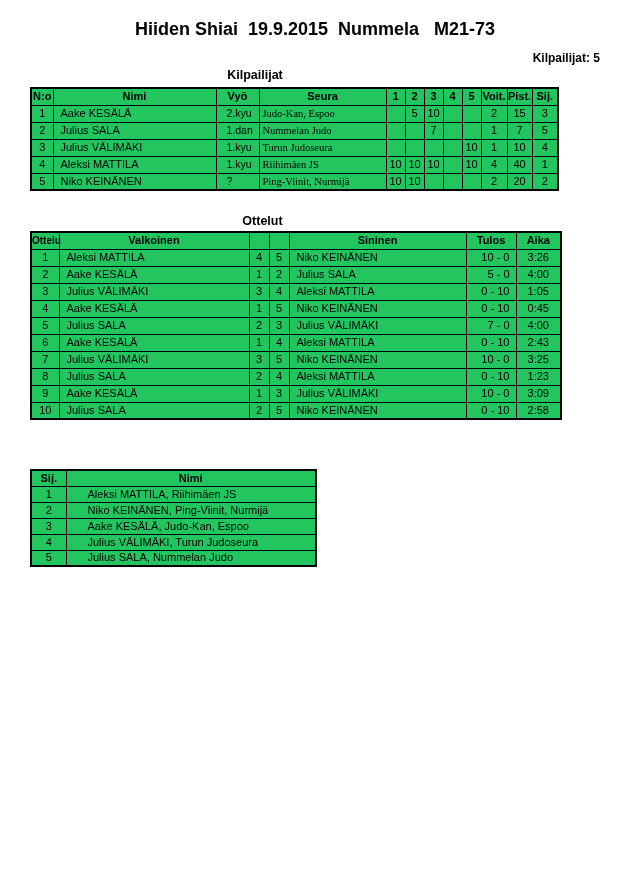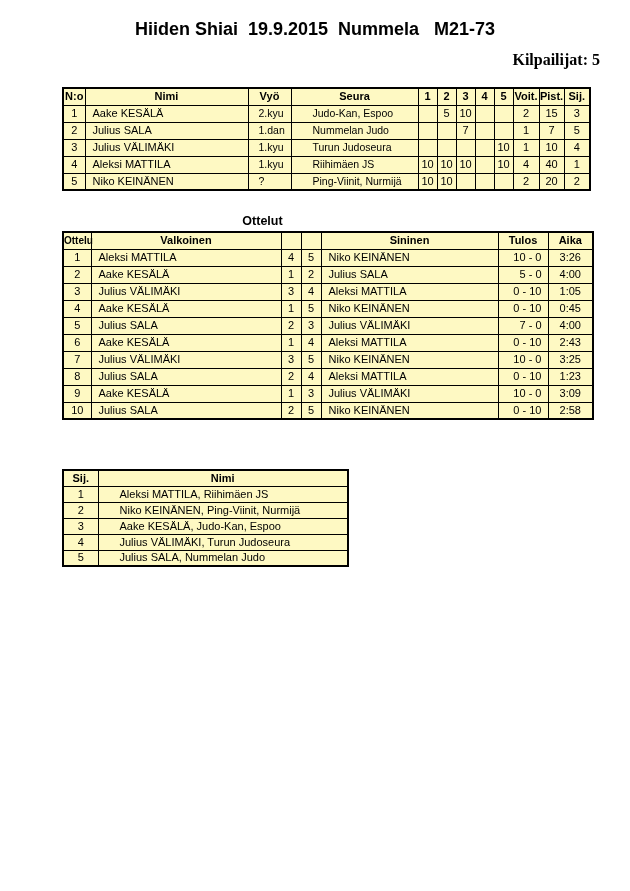--- a/index.html
+++ b/index.html
@@ -7,49 +7,49 @@
   .page {
     position:relative; width:630px; height:891px; background:#ffffff;
     font-family:"Liberation Sans", sans-serif; color:#000;
   }
   .title {
     position:absolute; top:19px; left:0; width:100%;
     text-align:center; font-size:18px; font-weight:bold; white-space:pre;
   }
   .count {
     position:absolute; top:51px; right:30px;
-    font-size:16px; font-weight:bold;font-family:Liberation Serif, serif;
+    font-size:12px; font-weight:bold;
   }
   .section-title {
     position:absolute; font-size:12.5px; font-weight:bold; text-align:center;
   }
   #s1 { top:68px;  left:30px; width:450px; }
   #s2 { top:214px; left:30px; width:465px; }
   #s3 { top:452px; left:30px; width:310px; }
 
   table {
     position:absolute; border-collapse:collapse; table-layout:fixed;
-    border:2px solid #000; background:#fef9c3;margin-left:32px;
+    border:2px solid #000; background:#22c55e;
   }
   th, td {
     border:1px solid #000; font-size:11px; vertical-align:middle;
     white-space:nowrap; overflow:visible; height:17px; padding:0;
     line-height:13px;
   }
   th { font-weight:bold; text-align:center; }
 
   #table1 { top:87px;  left:30px; width:527px; }
   #table2 { top:231px; left:30px; width:530px; }
   #table3 { top:469px; left:30px; width:285px; }
   #table3 th, #table3 td { height:16px; }
 
   #table1 td:nth-child(1) { text-align:center; }
   #table1 td:nth-child(2) { padding-left:7px; }
   #table1 td:nth-child(3) { padding-left:10px; font-size:10.5px; }
-  #table1 td:nth-child(4) { padding-left:21px; font-size:10.5px; }
+  #table1 td:nth-child(4) { padding-left:3px; font-size:10.5px;font-family:Liberation Serif, serif; }
   #table1 td:nth-child(n+5) { text-align:center; }
 
   #table2 th:first-child { font-size:10px;text-align:right; }
   #table2 td:nth-child(1) { text-align:center; }
   #table2 td:nth-child(2) { padding-left:7px; }
   #table2 td:nth-child(3), #table2 td:nth-child(4) { text-align:center; }
   #table2 td:nth-child(5) { padding-left:7px; }
   #table2 td:nth-child(6) { text-align:right; padding-right:6px; }
   #table2 td:nth-child(7) { text-align:center; }
 
@@ -57,20 +57,21 @@
   #table3 td:nth-child(2) { padding-left:21px; }
 </style>
 </head>
 <body>
 
 <div class="page">
 
   <div class="title">Hiiden Shiai  19.9.2015  Nummela   M21-73</div>
   <div class="count">Kilpailijat: 5</div>
 
+  <div class="section-title" id="s1">Kilpailijat</div>
 
   <table id="table1">
     <colgroup>
       <col style="width:22px">
         <col style="width:163px">
         <col style="width:43px">
         <col style="width:127px">
       <col style="width:19px">
         <col style="width:19px">
         <col style="width:19px">

